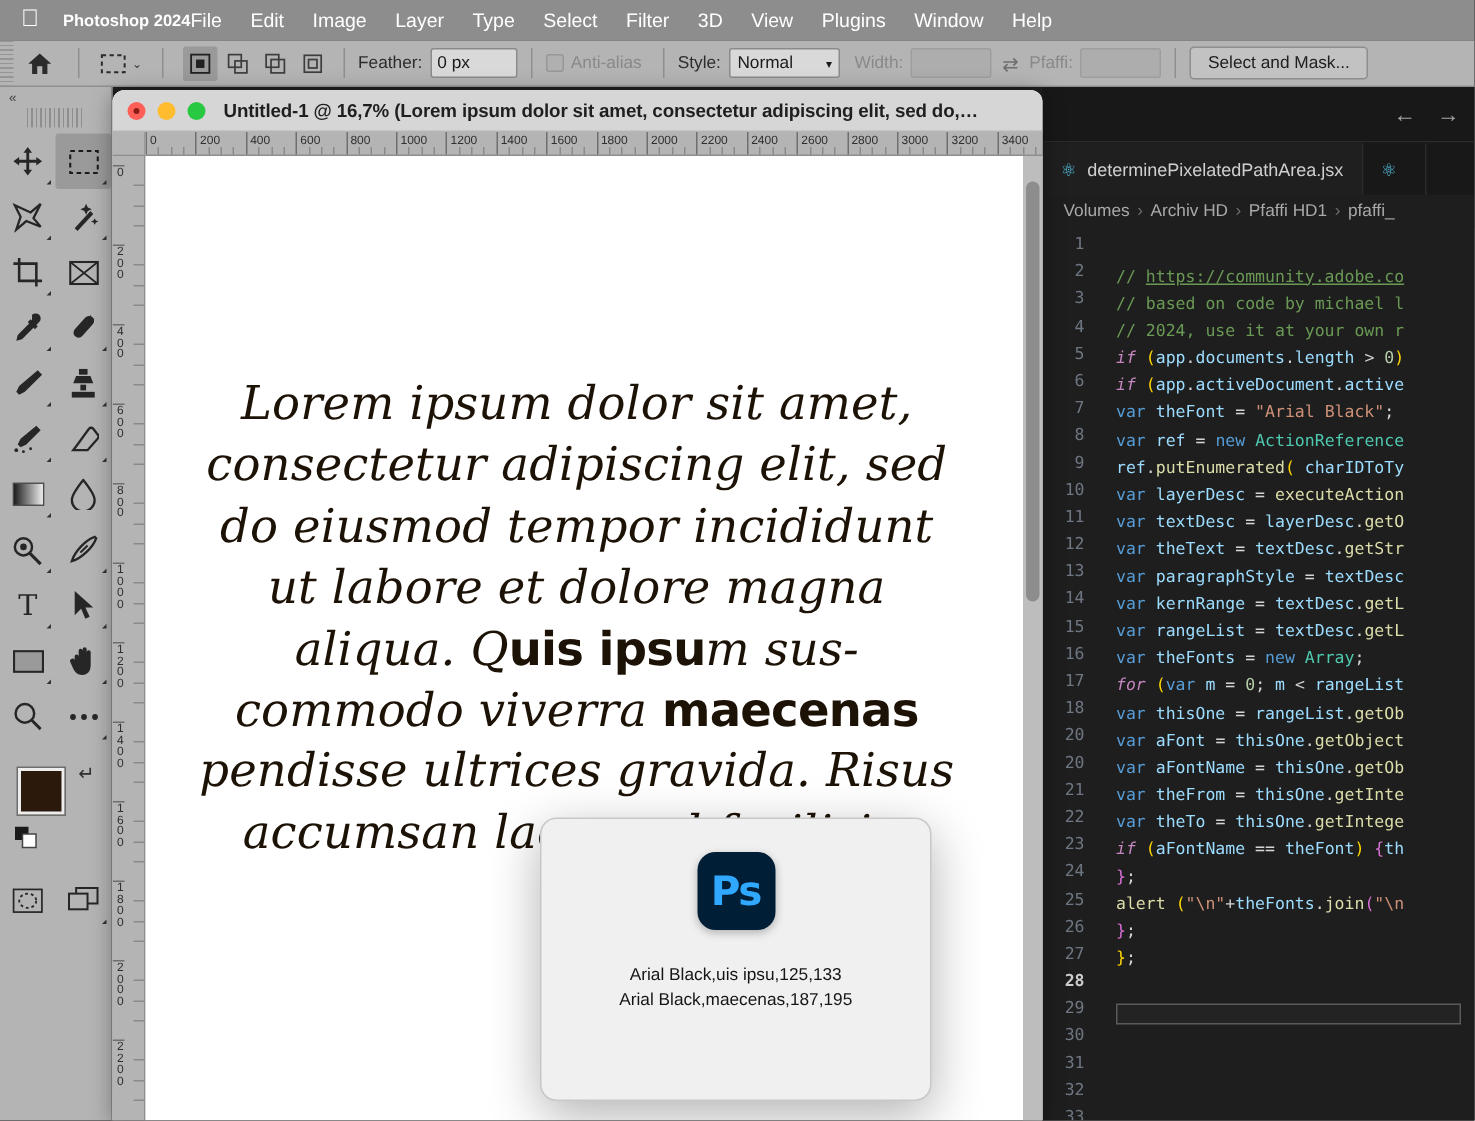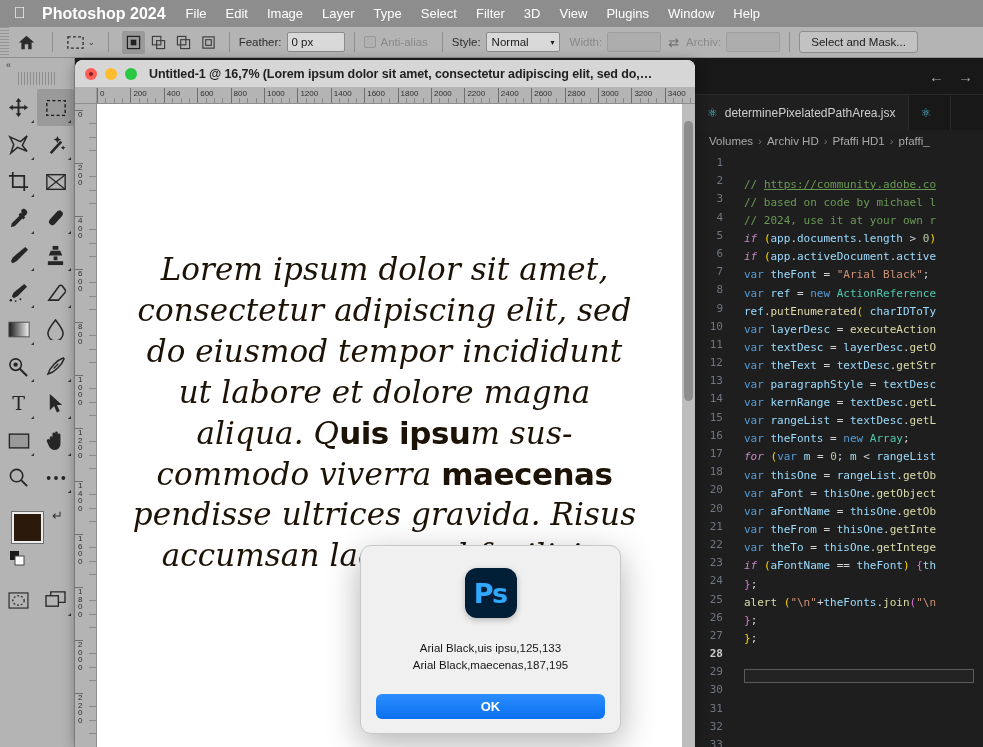--- a/index.html
+++ b/index.html
@@ -19,21 +19,21 @@
     display: flex; align-items: center;
     padding-left: 14px;
     color: #ffffff;
     font-size: 13px;
   }
   .apple-logo {
     font-size: 16px; line-height: 1;
     margin-right: 16px; margin-top: -2px;
     color: #fff;
   }
-  .menubar .app-name { font-weight: bold; font-size: 16px; margin-right: 20px; }
+  .menubar .app-name { font-weight: bold; font-size: 11px; }
   .menubar .mitem { margin-right: 19px; font-size: 13px; white-space: nowrap; }
 
   
   .optionsbar {
     position: absolute; top: 27px; left: 0; width: 983px; height: 31px;
     background: #b4b4b4;
     display: flex; align-items: center;
     border-bottom: 1px solid #909090;
   }
   .ob-grip {
@@ -384,21 +384,21 @@
     <div class="ob-sep"></div>
     <span class="ob-label">Style:</span>
     <div class="ob-select">
       <span>Normal</span>
       <span class="arr">▾</span>
     </div>
     <div style="width:10px"></div>
     <span class="ob-label dim">Width:</span>
     <input class="ob-input disabled" style="width: 54px;" disabled="" value="">
     <span class="ob-swap">⇄</span>
-    <span class="ob-label dim">Archiv:</span>
+    <span class="ob-label dim">Pfaffi:</span>
     <input class="ob-input disabled" style="width: 54px;" disabled="" value="">
     <div class="ob-sep"></div>
     <button class="ob-button">Select and Mask...</button>
   </div>
 
   <div class="toolpanel">
     <div class="tp-collapse">«</div>
     <div class="tp-grip"></div>
     <div class="tp-grid">
 
@@ -919,16 +919,15 @@
       <div class="doc-scroll-thumb"></div>
     </div>
   </div>
 
   <div class="dialog">
     <div class="ps-icon">Ps</div>
     <div class="dlg-msg">
       <div>Arial Black,uis ipsu,125,133</div>
       <div>Arial Black,maecenas,187,195</div>
     </div>
-    <button class="dlg-ok">OK</button>
   </div>
 
 </div>
 
 </body></html>

